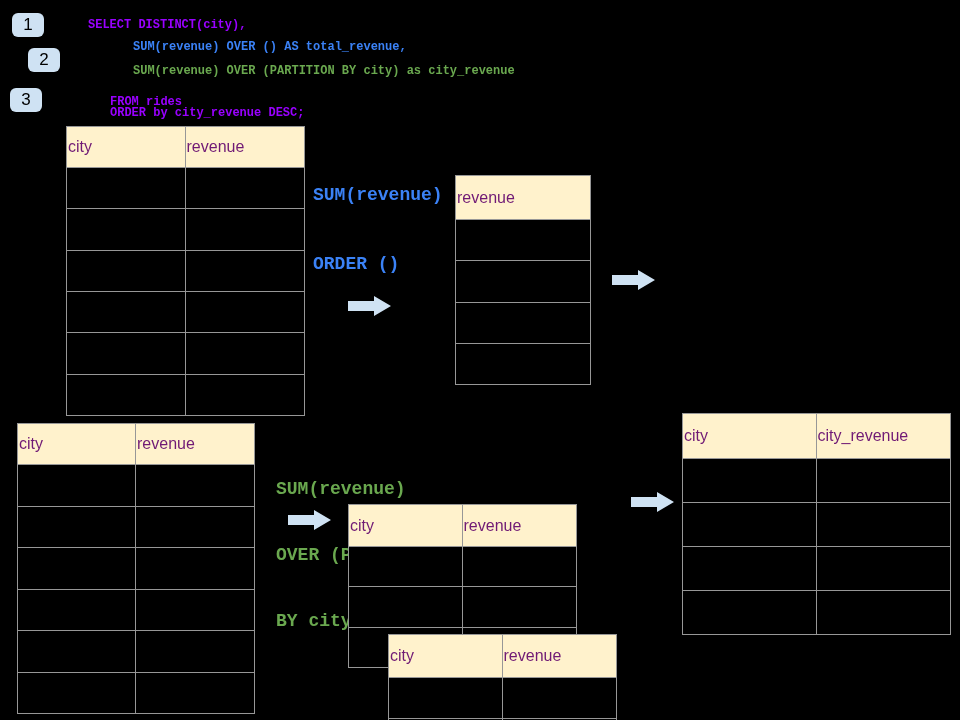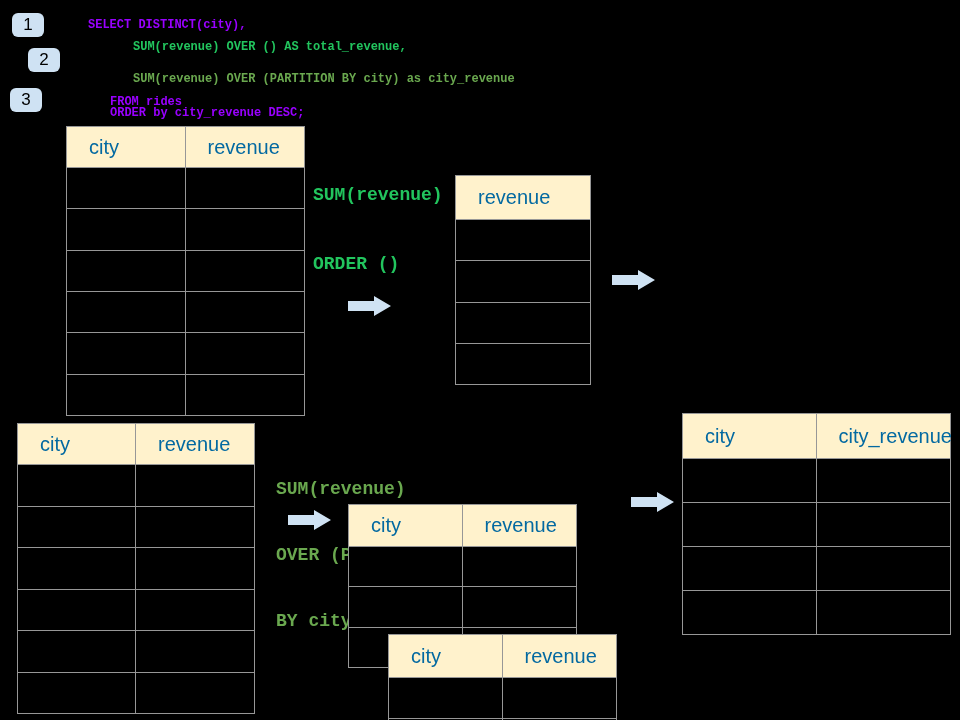--- a/index.html
+++ b/index.html
@@ -3,61 +3,61 @@
 <meta charset="utf-8">
 <style>
   html,body{margin:0;padding:0;}
   body{width:960px;height:720px;position:relative;overflow:hidden;background:#000;
        font-family:"Liberation Sans",sans-serif;}
 
   
   .code-line{position:absolute;font-family:"Liberation Mono","DejaVu Sans Mono",monospace;
              font-weight:bold;font-size:12px;line-height:22px;white-space:pre;text-align:center;}
   .c-purple{color:#9900ff;}
-  .c-red{color:#22c55e;}
+  .c-red{color:#3b82f6;}
   .c-green{color:#6aa84f;}
 
   .side-note{position:absolute;left:750px;top:33px;font-family:"Liberation Mono","DejaVu Sans Mono",monospace;
              font-weight:bold;font-size:16px;line-height:20px;color:#9900ff;white-space:pre;}
 
   .fn-label{position:absolute;font-family:"Liberation Mono","DejaVu Sans Mono",monospace;
             font-weight:bold;font-size:18px;line-height:23px;white-space:pre;}
 
   
   .badge{position:absolute;width:32px;height:24px;background:#cfe2f3;border-radius:6px;
          display:flex;align-items:center;justify-content:center;
          font-size:17px;color:#000;}
 
   
   .tbl{position:absolute;display:flex;flex-direction:column;background:#000;
        border:1px solid #979797;box-sizing:border-box;}
   .tbl .thead{display:flex;background:#fff2cc;flex:none;}
-  .tbl .thead .hcell{display:flex;align-items:center;padding-left:22px;box-sizing:border-box;
-                     font-size:20px;color:#0369a1;border-right:1px solid #979797;}
+  .tbl .thead .hcell{display:flex;align-items:center;padding-left:1px;box-sizing:border-box;
+                     font-size:16px;color:#701a75;border-right:1px solid #979797;}
   .tbl .thead .hcell:last-child{border-right:none;}
   .tbl .trow{display:flex;flex:1;}
   .tbl .trow .cell{box-sizing:border-box;border-right:1px solid #979797;border-top:1px solid #979797;
                    background:transparent;}
   .tbl .trow .cell:last-child{border-right:none;}
   .w50{width:50%;}
   .w100{width:100%;}
 
   .arrow{position:absolute;width:44px;height:22px;}
 </style>
 </head>
 <body>
 
 <div class="badge" style="left:12px;top:13px;">1</div>
 <div class="badge" style="left:28px;top:48px;">2</div>
 <div class="badge" style="left:10px;top:88px;">3</div>
 
 <div>
   <div class="code-line c-purple" style="left:88px;top:14px;">SELECT DISTINCT(city),</div>
   <div class="code-line c-red" style="left:133px;top:36px;">SUM(revenue) OVER () AS total_revenue,</div>
-  <div class="code-line c-green" style="left:133px;top:68px;">SUM(revenue) OVER (PARTITION BY city) as city_revenue</div>
+  <div class="code-line c-green" style="left:133px;top:60px;">SUM(revenue) OVER (PARTITION BY city) as city_revenue</div>
   <div class="code-line c-purple" style="left:110px;top:80px;margin-top:11px;">FROM rides</div>
   <div class="code-line c-purple" style="left:110px;top:102px;">ORDER by city_revenue DESC;</div>
 </div>
 
 <div class="side-note">
 </div>
 
 <div class="fn-label c-red" style="left:313px;top:138px;">
   <div>SUM(revenue)</div>
   <div>ORDER ()</div>

